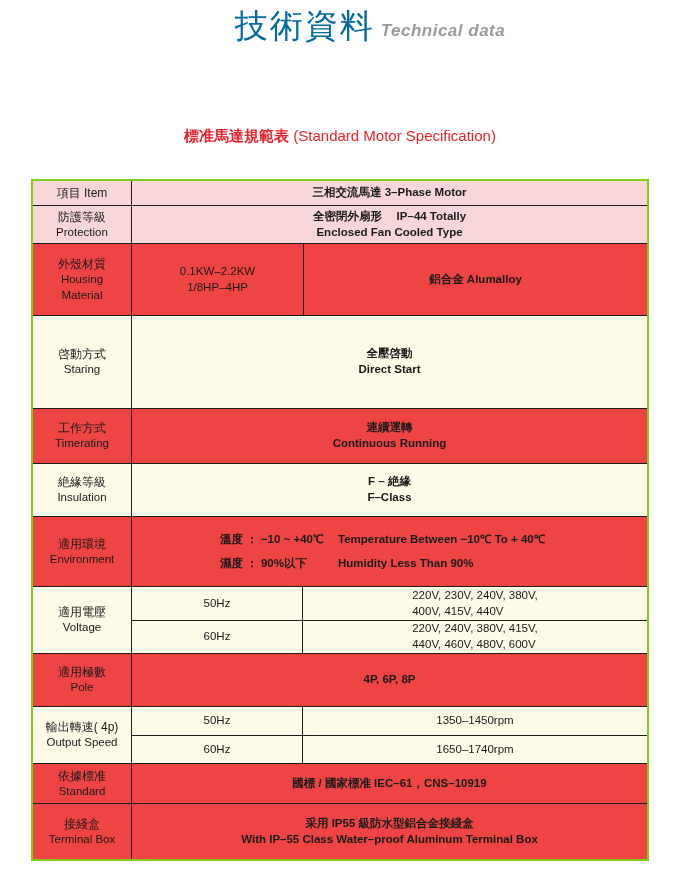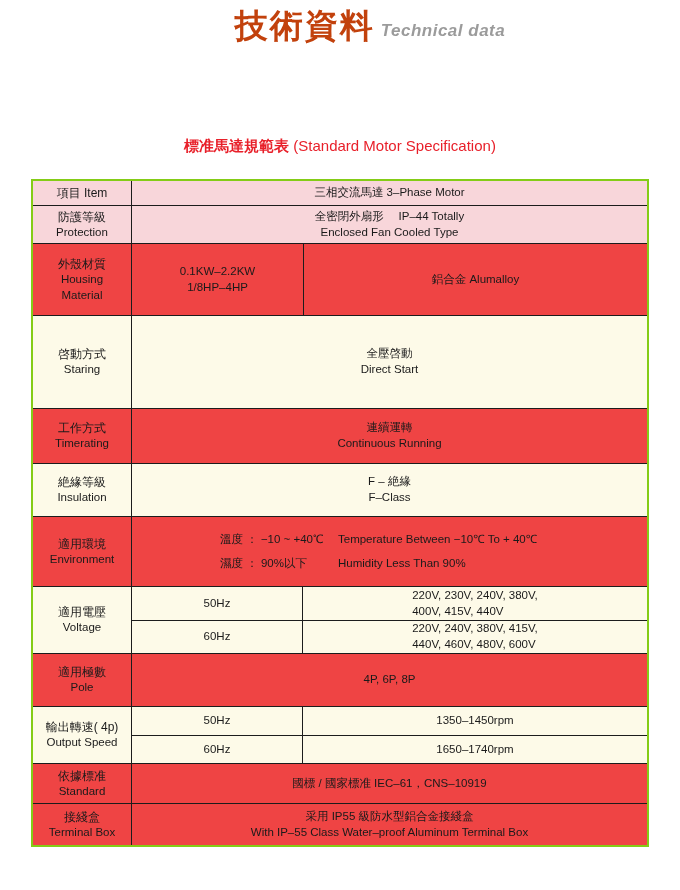--- a/index.html
+++ b/index.html
@@ -13,29 +13,29 @@
   }
   .page { width: 680px; height: 890px; position: relative; }
 
   
   .doc-header {
     position: absolute; top: 8px; left: 0; width: 680px;
     display: flex; justify-content: center; align-items: flex-end;
     transform: translateX(30px);
   }
   .title-zh {
-    font-size: 33px; font-weight: bold; letter-spacing: 2px; color: #c2410c;
+    font-size: 33px; font-weight: normal; letter-spacing: 2px; color: #0369a1;
     line-height: 1.1;
   }
   .title-en {
     font-size: 17px; font-weight: bold; font-style: italic; color: #9b9b9b;
     margin-left: 6px; padding-bottom: 3px; letter-spacing: 0.5px;
   }
   .doc-subtitle {
-    position: absolute; top: 137px; left: 0; width: 680px;
+    position: absolute; top: 127px; left: 0; width: 680px;
     text-align: center; color: #e8202a; font-size: 15px;
   }
   .subtitle-zh { font-weight: bold; }
   .subtitle-en { font-weight: normal; }
 
   
   .spec-table {
     position: absolute; top: 179px; left: 31px; width: 618px;
     border: 2px solid #84cc16;
     font-size: 11.5px; line-height: 1.35;
@@ -50,38 +50,38 @@
     width: 98px; flex: 0 0 98px;
     display: flex; flex-direction: column; justify-content: center; align-items: center;
     text-align: center; padding: 2px;
   }
   .cell-label .zh { font-size: 12px; }
   .cell-label .en { font-size: 11.5px; white-space: pre-line; }
   .cell-content {
     flex: 1 1 auto;
     border-left: 1.5px solid #1c1c1c;
     display: flex; flex-direction: column; justify-content: center; align-items: center;
-    text-align: center; padding: 2px 6px;
+    text-align: center; padding: 2px 6px; font-weight: bold;
   }
   .pre { white-space: pre-line; }
 
   
   .r-item       { height: 24px; }
   .r-protection { height: 38px; }
   .r-housing    { height: 72px; }
   .r-staring    { height: 93px; }
   .r-timerating { height: 55px; }
   .r-insulation { height: 53px; }
   .r-environment{ height: 70px; }
   .r-voltage    { height: 67px; }
   .r-pole       { height: 53px; }
   .r-output     { height: 57px; }
   .r-standard   { height: 40px; }
   .r-sealevel   { height: 43px; }
-  .r-terminal   { height: 42px; }
+  .r-terminal   { height: 56px; }
 
   
   .cell-mid {
     flex: 0 0 172px; border-left: 1.5px solid #1c1c1c;
     display: flex; justify-content: center; align-items: center;
     text-align: center; padding: 2px;
   }
 
   
   .env-grid {

